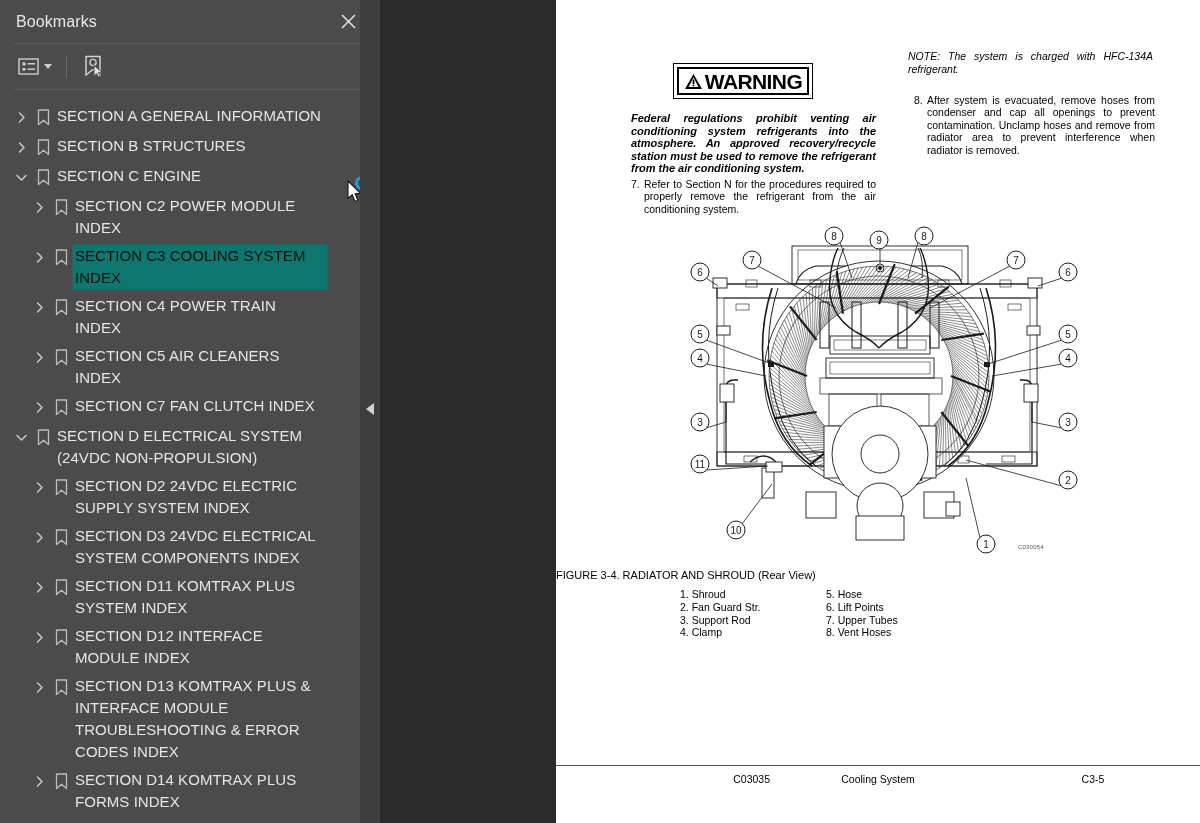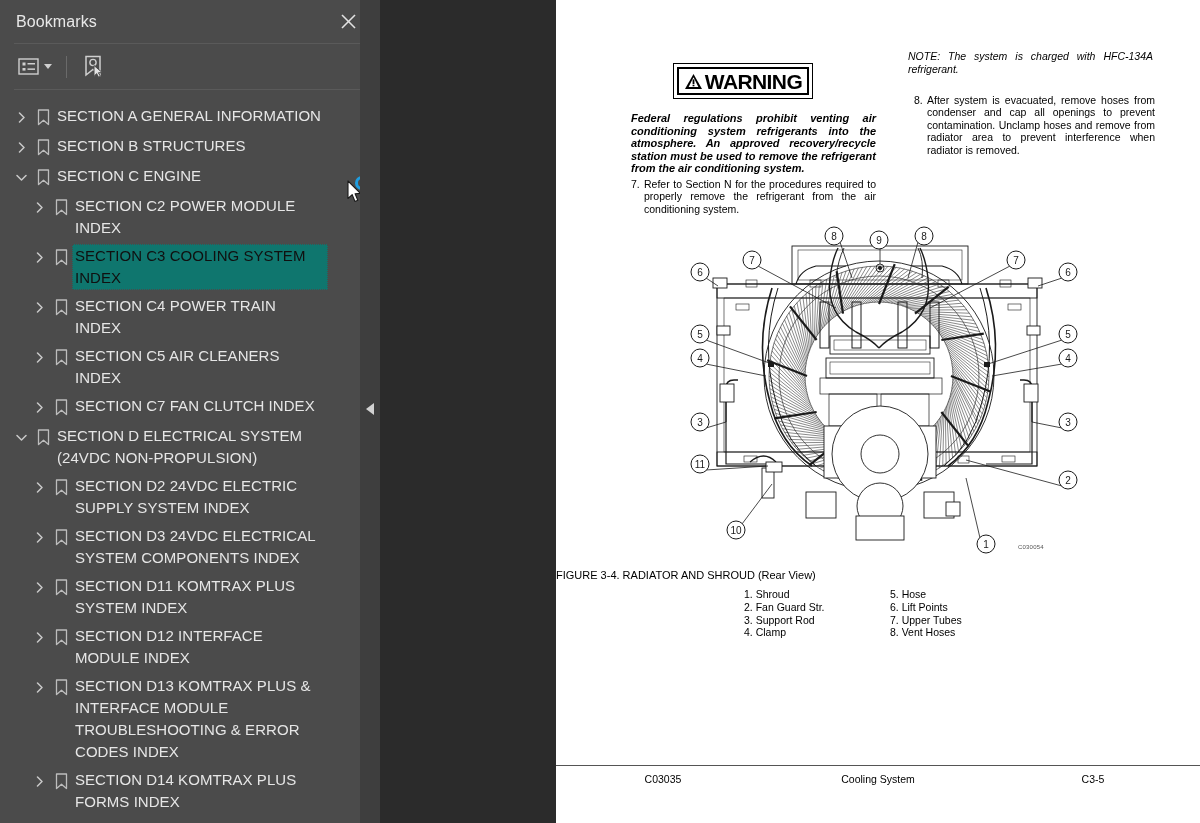--- a/index.html
+++ b/index.html
@@ -193,41 +193,41 @@
   #fig-code {
     position: absolute; left: 462px; top: 544px;
     font-size: 6px; color: #555; letter-spacing: .2px;
   }
   #fig-caption {
     position: absolute; left: 0; top: 569px; width: 644px;
     text-align: left; font-size: 11px; color: #000;
   }
   #legend {
     position: absolute; left: 124px; top: 588px; width: 420px;
-    display: flex; gap: 0; justify-content: center;
+    display: flex; gap: 0;
   }
   .leg-col { font-size: 10.5px; line-height: 12.8px; color: #000; }
   .leg-col:nth-child(1) { width: 146px; }
   .leg-col:nth-child(2) { width: 146px; }
   .leg-col:nth-child(3) { width: 128px; }
   .leg-item { white-space: nowrap; }
   .leg-col:nth-child(3) .leg-item { text-align: left; padding-left: 14px; }
   .leg-col:nth-child(3) .leg-item.w2 { padding-left: 7px; }
 
   
   #footer-rule {
     position: absolute; left: 0; top: 765px; width: 644px; height: 1px;
     background: #555;
   }
   #footer {
     position: absolute; left: 0; top: 773px; width: 644px;
     display: flex; align-items: center;
     font-size: 10.5px; color: #000;
   }
-  #f-left { width: 214px; text-align: center; }
+  #f-left { width: 214px; text-align: right; }
   #f-mid  { width: 216px; text-align: center; }
   #f-right{ width: 214px; text-align: center; }
 </style>
 </head>
 <body>
 
 <div id="app">
 
   <div id="sidebar">
 

